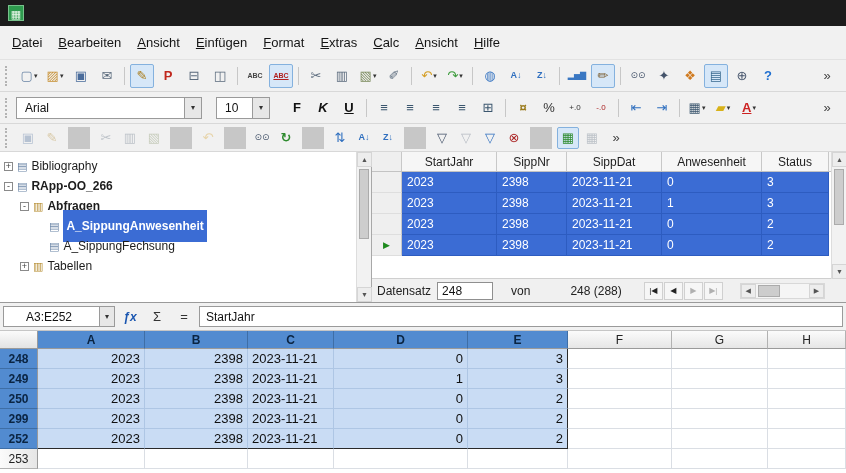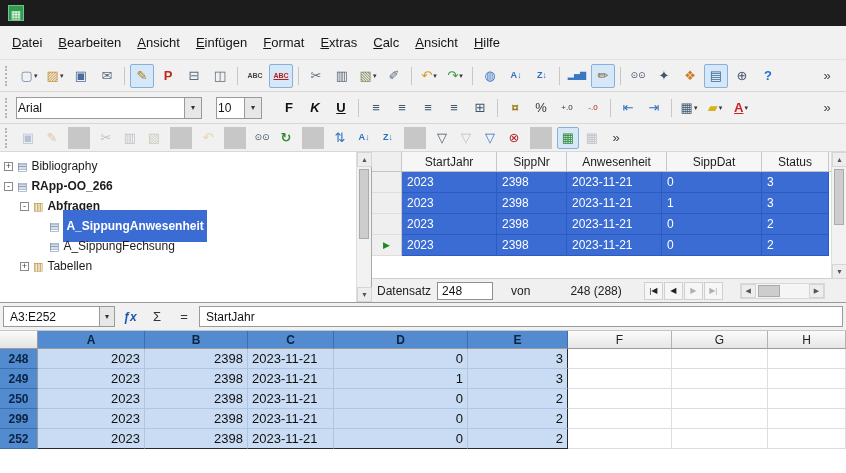--- a/index.html
+++ b/index.html
@@ -26,24 +26,24 @@
   .tb-btn{min-width:24px;height:24px;display:flex;align-items:center;justify-content:center;border:1px solid transparent;border-radius:2px;margin:0 1px;flex:none}
   #toolbar-tabledata .tb-btn{min-width:22px;height:22px}
   .tb-btn .g{font-size:13px;line-height:1;white-space:nowrap}
   .tb-btn.pressed{background:#d6e7f8;border-color:#84b1de}
   .tb-btn.disabled{opacity:.35}
   .tb-btn.sep{min-width:1px;width:1px;height:18px;background:#c7c7c7;border:none;margin:0 4px;border-radius:0;padding:0}
   .ddarrow{display:none;font-size:7px;color:#333;margin-left:1px}
   .ddarrow.on{display:block}
   #toolbar-standard .ovf,#toolbar-formatting .ovf{margin-left:auto;margin-right:4px}
   .combo{background:#fff;border:1px solid #9a9a9a;height:22px;display:flex;align-items:center;font-size:12px;margin-right:14px;flex:none}
-  .combo .val{flex:1;padding:0 1px;color:#111}
+  .combo .val{flex:1;padding:0 8px;color:#111}
   .combo .dd{width:17px;height:100%;background:#e7e7e7;border-left:1px solid #9a9a9a;display:flex;align-items:center;justify-content:center;font-size:8px;color:#333}
   .font-combo{width:186px}
-  .size-combo{width:46px}
+  .size-combo{width:54px}
 
   
   .datasource{height:151px;display:flex;background:#fff;border-bottom:1px solid #9a9a9a;flex:none}
   .explorer-panel{width:372px;border-right:1px solid #a8a8a8;display:flex;background:#fff;flex:none}
   .tree{flex:1;padding-top:4px;overflow:hidden}
   .tree-item{height:20px;display:flex;align-items:center;gap:4px;font-size:12px;color:#1c1c1c}
   .tree-item.bold .tree-label{font-weight:700}
   .tree-item.selected .tree-label{background:#3b6cd4;color:#fff;padding:9px 3px;font-weight:700}
   .expander{width:9px;height:9px;font-size:9px;line-height:7px;text-align:center;color:#444;flex:none}
   .expander.boxed{border:1px solid #8a8a8a;background:#fff}
@@ -73,21 +73,21 @@
   .nav-btn{width:19px;height:18px;display:flex;align-items:center;justify-content:center;font-size:8px;color:#222;border:1px solid #d0d0d0;background:#f6f6f6;margin-right:1px}
   .nav-btn.disabled{color:#b0b0b0}
   .h-scrollbar{flex:1;height:16px;margin-left:10px;margin-right:16px;background:#f5f5f5;border:1px solid #d8d8d8;display:flex;align-items:center}
   .sb-track.h{height:100%}
   .sb-thumb.h{top:1px;bottom:1px;height:auto;width:42%}
   .h-scrollbar .sb-btn{height:14px}
 
   
   .formula-bar{height:28px;background:#f1f1f1;border-bottom:1px solid #c6c6c6;display:flex;align-items:center;padding:0 3px;gap:3px;flex:none}
   .name-box{width:112px;height:21px;background:#fff;border:1px solid #9a9a9a;display:flex;align-items:center;font-size:12px;flex:none}
-  .name-box .val{flex:1;padding-left:6px}
+  .name-box .val{flex:1;padding-left:22px}
   .name-box .dd{width:15px;height:100%;background:#e7e7e7;border-left:1px solid #9a9a9a;display:flex;align-items:center;justify-content:center;font-size:8px;color:#333}
   .fb-btn{width:24px;height:21px;display:flex;align-items:center;justify-content:center;font-size:13px;color:#333;flex:none}
   .fb-btn.fx{color:#1a56b0;font-style:italic;font-weight:700;font-size:12px}
   .formula-input{flex:1;height:21px;background:#fff;border:1px solid #9a9a9a;font-size:12px;display:flex;align-items:center;padding-left:6px}
 
   
   .sheet{height:142px;background:#fff;overflow:hidden;flex:none}
   .sheet-header{display:flex;height:18px}
   .sheet-corner{width:38px;background:linear-gradient(#fbfbfb,#e3e3e3);border-right:1px solid #9a9a9a;border-bottom:1px solid #9a9a9a;flex:none}
   .colhead{display:flex;align-items:center;justify-content:center;font-size:12px;color:#222;background:linear-gradient(#fbfbfb,#e6e6e6);border-right:1px solid #b2b2b2;border-bottom:1px solid #9a9a9a;flex:none}
@@ -614,23 +614,23 @@
     </div>
 
     <div class="table-panel">
       <div class="db-header">
         <span class="db-corner"></span>
 
           <span class="db-colhead col-startjahr">StartJahr</span>
 
           <span class="db-colhead col-sippnr">SippNr</span>
 
+          <span class="db-colhead col-sippdat">SippDat</span>
+
           <span class="db-colhead col-anwesenheit">Anwesenheit</span>
-
-          <span class="db-colhead col-sippdat">SippDat</span>
 
           <span class="db-colhead col-status">Status</span>
         </div>
       <div class="db-rows">
 
           <div class="db-row selected">
             <span class="db-rowhead"></span>
             <span class="db-cell col-startjahr">2023</span>
             <span class="db-cell col-sippnr">2398</span>
             <span class="db-cell col-sippdat">2023-11-21</span>
@@ -784,16 +784,27 @@
           <span class="scell col-a ra insel">2023</span>
           <span class="scell col-b ra insel">2398</span>
           <span class="scell col-c insel">2023-11-21</span>
           <span class="scell col-d ra insel">0</span>
           <span class="scell col-e ra insel e-edge">2</span>
           <span class="scell col-f"></span>
           <span class="scell col-g"></span>
           <span class="scell col-h"></span>
         </div>
 
+        <div class="srow">
+          <span class="rowhead">253</span>
+          <span class="scell col-a ra insel"></span>
+          <span class="scell col-b ra insel"></span>
+          <span class="scell col-c insel"></span>
+          <span class="scell col-d ra insel"></span>
+          <span class="scell col-e ra insel e-edge"></span>
+          <span class="scell col-f"></span>
+          <span class="scell col-g"></span>
+          <span class="scell col-h"></span>
+        </div>
       </div>
   </div>
 
 </div>
 
 </body></html>

